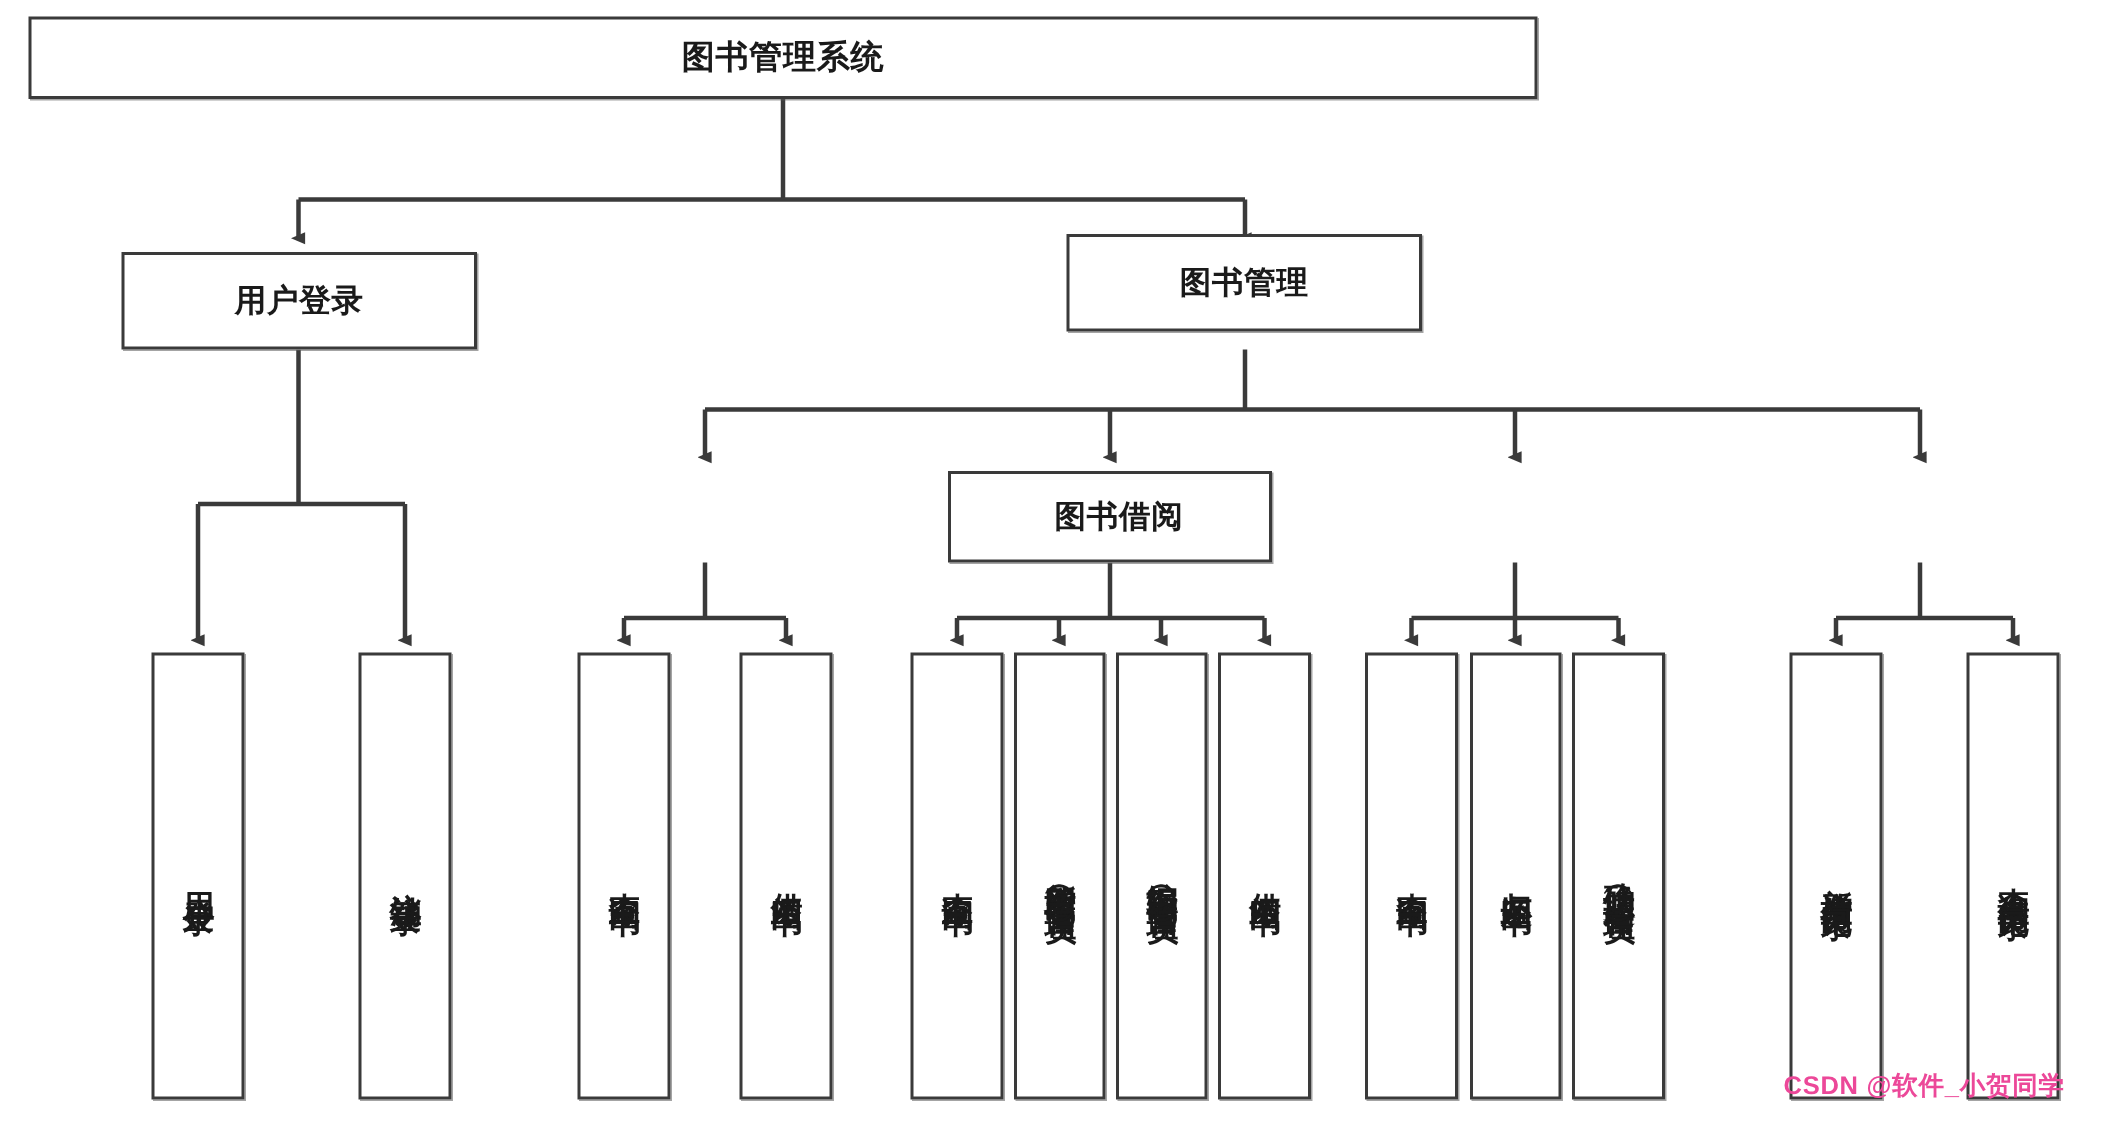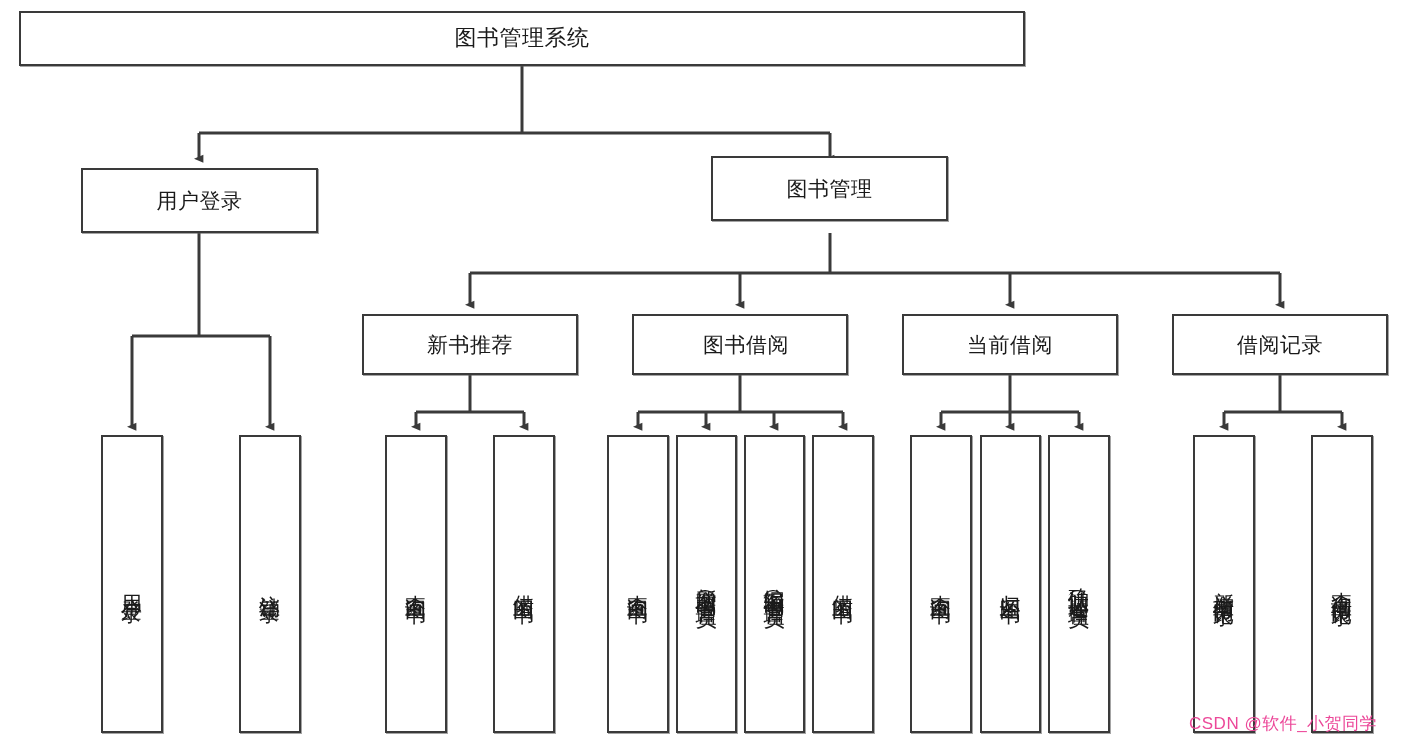--- a/index.html
+++ b/index.html
@@ -8,20 +8,21 @@
     padding: 0;
     background: #ffffff;
   }
   #canvas {
     position: relative;
     width: 1405px;
     height: 747px;
     background: #ffffff;
     font-family: "Liberation Sans", "DejaVu Sans", sans-serif;
     overflow: hidden;
+    font-weight: bold;
   }
   #edges {
     position: absolute;
     left: 0;
     top: 0;
     width: 1405px;
     height: 747px;
     pointer-events: none;
   }
   .node {
@@ -129,31 +130,22 @@
     <span class="label">图书管理系统</span>
   </div>
 
   <div class="node h" style="left:81px; top:168px; width:237px; height:65px;">
     <span class="label">用户登录</span>
   </div>
   <div class="node h" style="left:711px; top:156px; width:237px; height:65px;">
     <span class="label">图书管理</span>
   </div>
 
-  <div class="node h" style="left:362px; top:314px; width:216px; height:61px;">
-    <span class="label">新书推荐</span>
-  </div>
   <div class="node h" style="left:632px; top:314px; width:216px; height:61px;padding-left:12px;">
     <span class="label">图书借阅</span>
-  </div>
-  <div class="node h" style="left:902px; top:314px; width:216px; height:61px;">
-    <span class="label">当前借阅</span>
-  </div>
-  <div class="node h" style="left:1172px; top:314px; width:216px; height:61px;">
-    <span class="label">借阅记录</span>
   </div>
 
   <div class="node v" style="left:101px; top:435px; width:62px; height:298px;">
     <span class="label">用户登录</span>
   </div>
   <div class="node v" style="left:239px; top:435px; width:62px; height:298px;">
     <span class="label">注销登录</span>
   </div>
 
   <div class="node v" style="left:385px; top:435px; width:62px; height:298px;">

